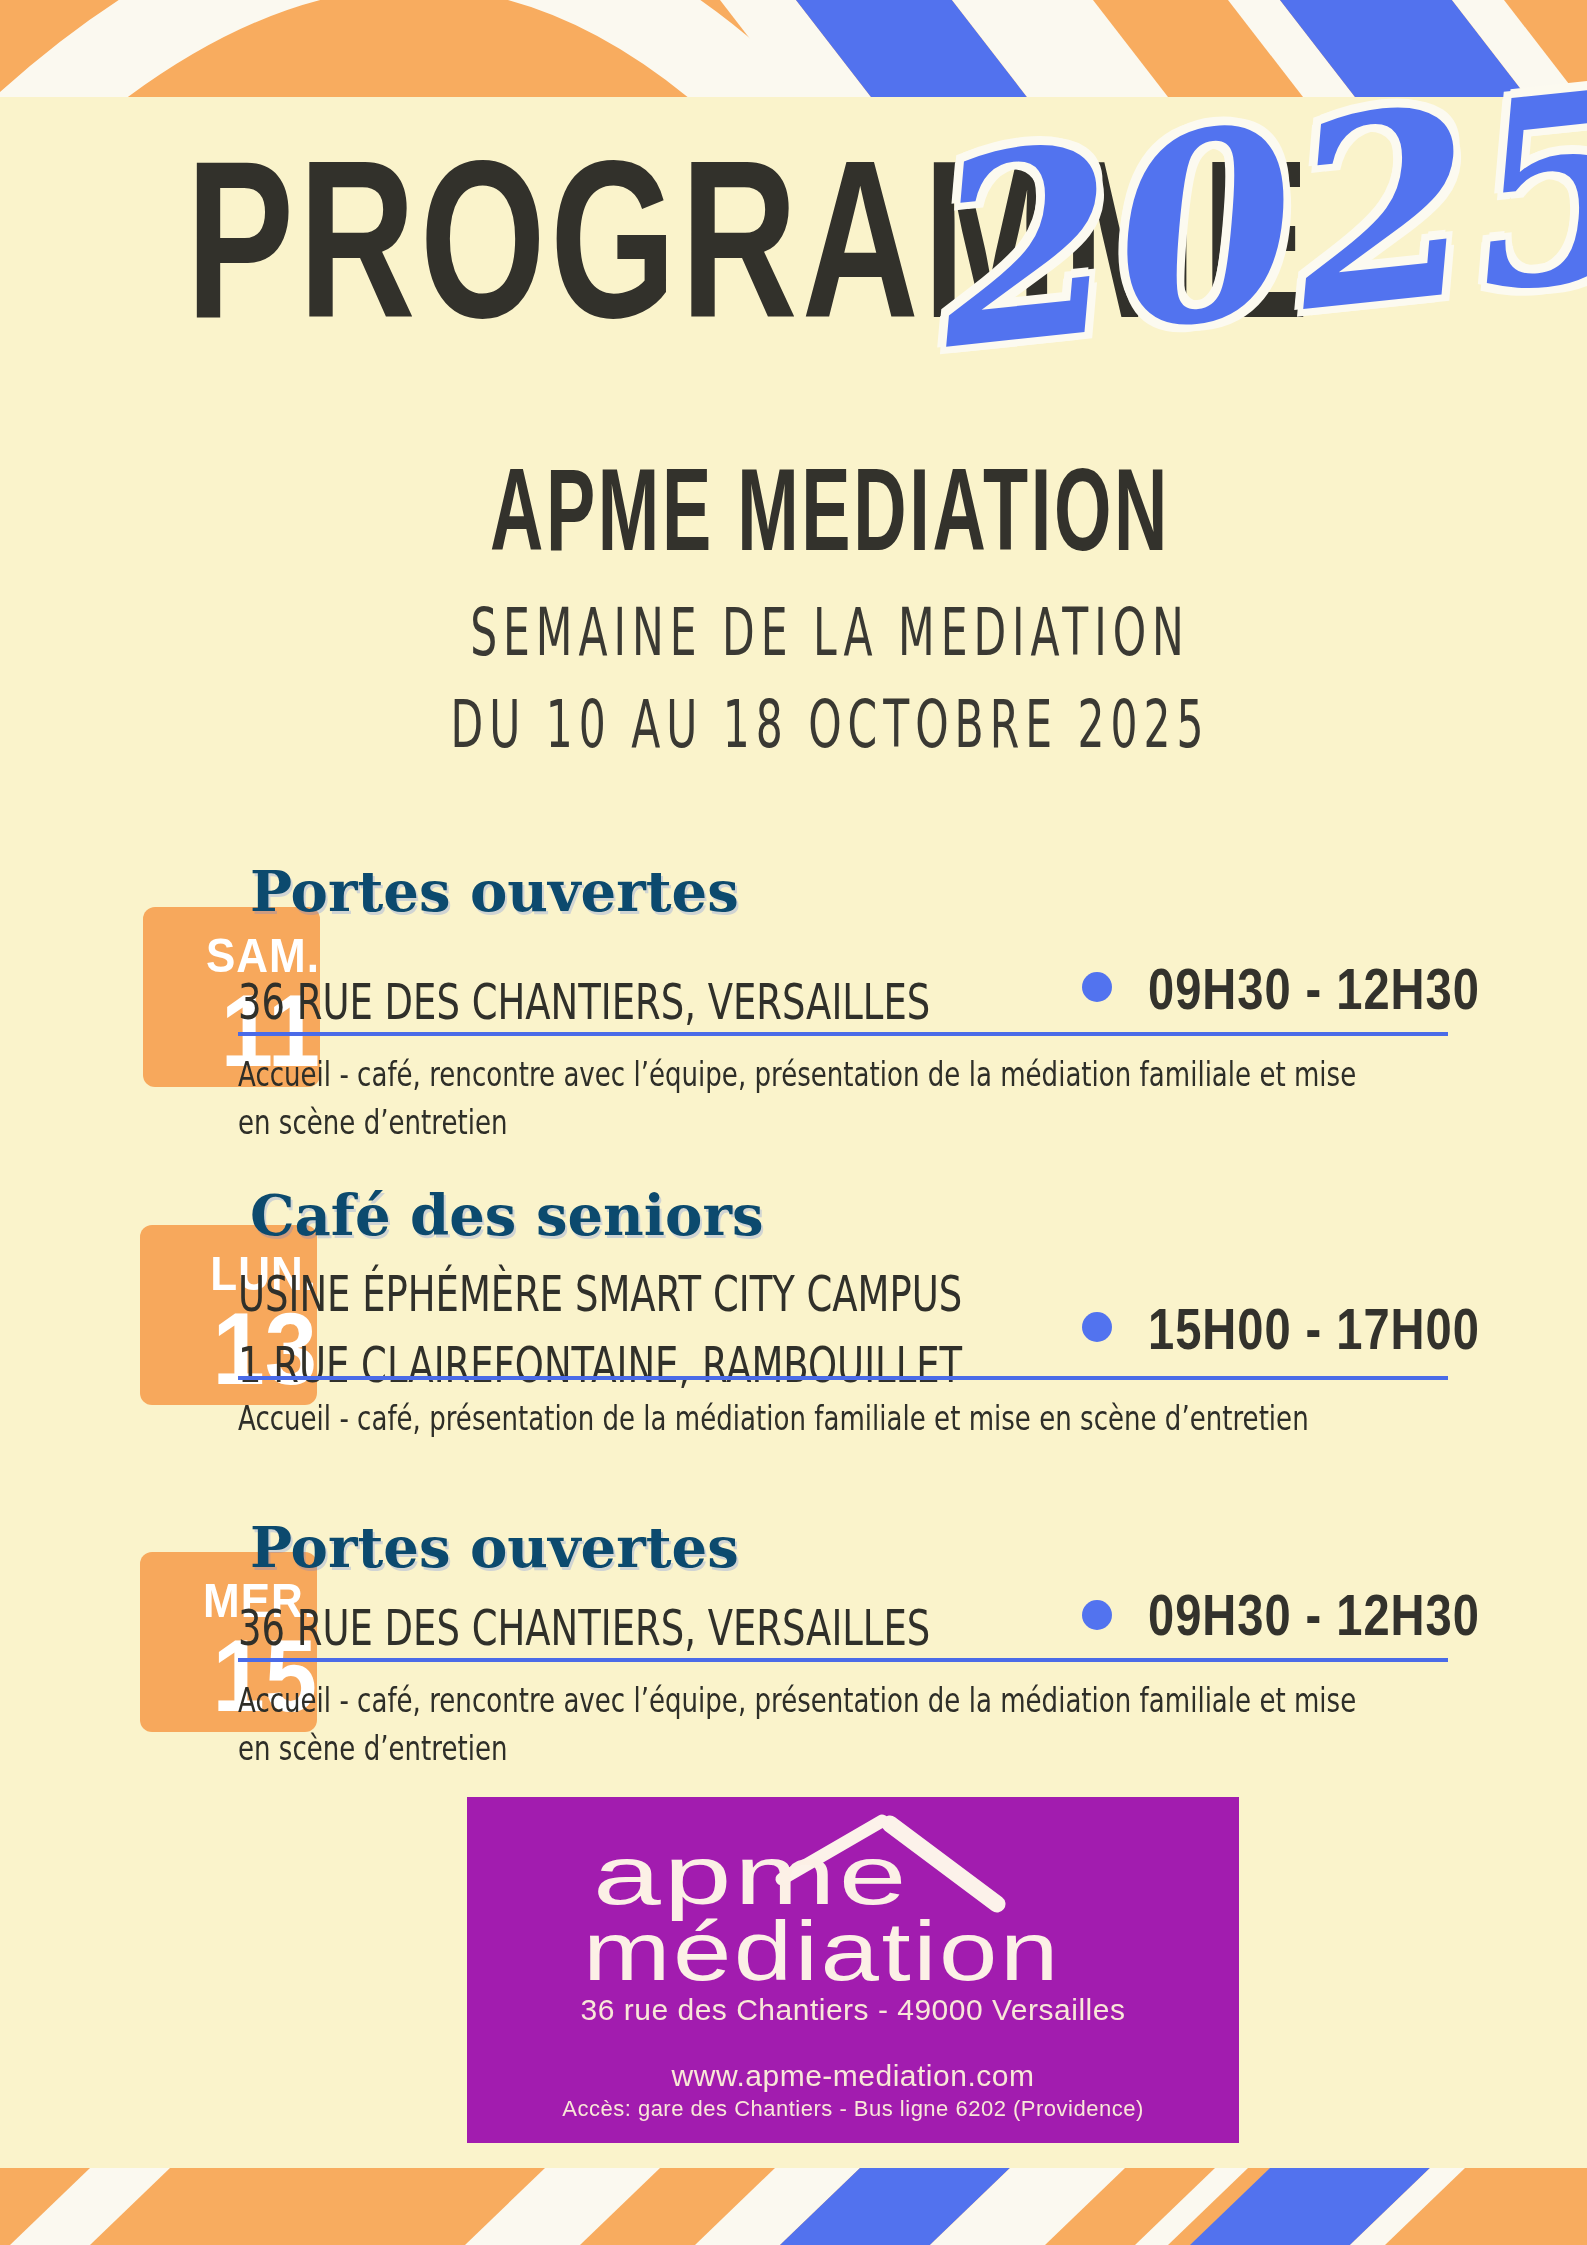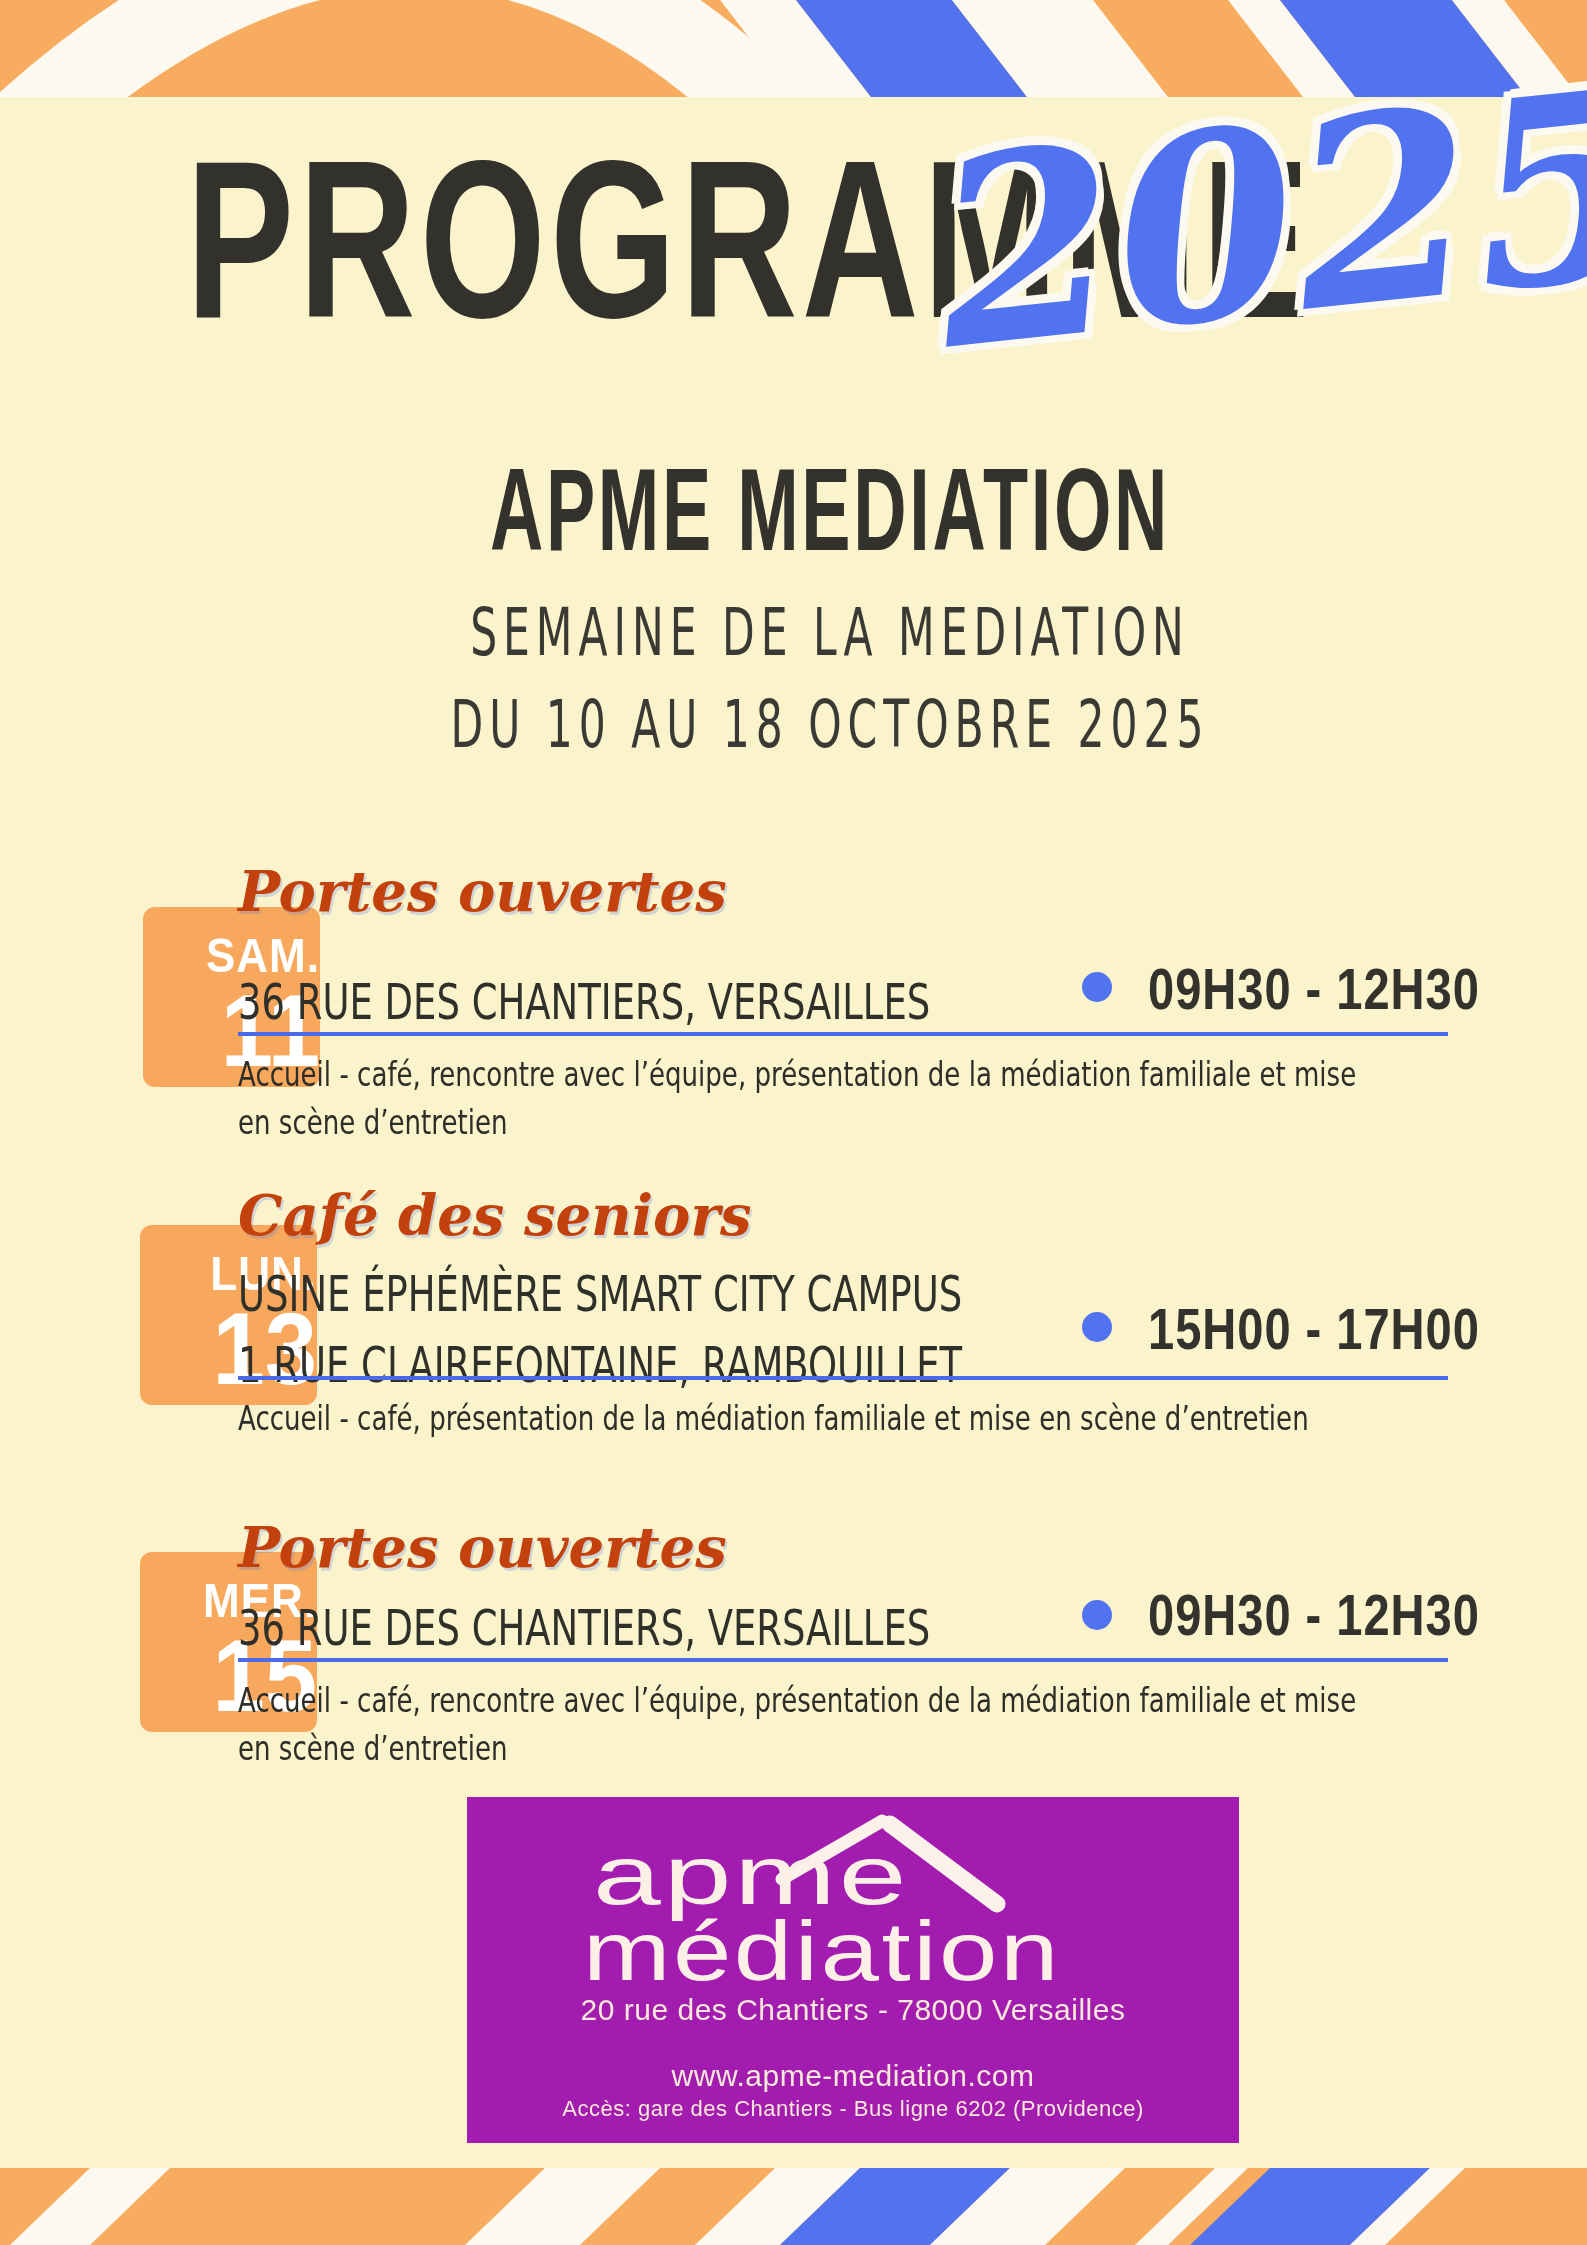--- a/index.html
+++ b/index.html
@@ -52,23 +52,23 @@
 
   .badge{
     position:absolute; left:143px; width:177px; height:180px;
     background:#F7A85C; border-radius:12px; color:#FFFFFF; text-align:right;
   }
   .e1 .badge{ top:57px; } .e2 .badge{ top:45px; left:140px;padding-left:8px;} .e3 .badge{ top:40px; left:140px;}
   .badge .day{ margin-top:24px; font-weight:bold; font-size:44px; letter-spacing:1px; line-height:1; transform:scaleY(1.1); transform-origin:50% 0;}
   .badge .num{ margin-top:6px;  font-weight:bold; font-size:94px; line-height:1; transform:scaleY(1.08); transform-origin:50% 0;}
 
   .etitle{
-    position:absolute; left:238px; white-space:nowrap;
-    font-family:"DejaVu Serif", serif; font-style:italic; font-weight:bold;
-    font-size:56px; line-height:1.2; color:#c2410c;
+    position:absolute; left:250px; white-space:nowrap;
+    font-family:"DejaVu Serif", serif; font-weight:bold;
+    font-size:56px; line-height:1.2; color:#0c4a6e;
     text-shadow:2px 3px 0 rgba(85,119,236,0.25);
   }
   .e1 .etitle{ top:8px; } .e2 .etitle{ top:2px; } .e3 .etitle{ top:2px; }
 
   .venue{ position:absolute; left:238px; white-space:nowrap;
     font-family:"DejaVu Sans", sans-serif; font-size:42px; color:#30302A;
     line-height:59px; transform:scale(0.88,1.2); transform-origin:0 0;
   }
   .e1 .venue{ top:116px; } .e2 .venue{ top:78px; } .e3 .venue{ top:80px; }
 
@@ -182,21 +182,21 @@
     </div>
   </section>
 
   <div class="logo-card">
     <svg class="roof" width="250" height="115" viewBox="0 0 250 115">
       <path d="M 20 80 L 120 22" stroke="#FCF2EA" stroke-width="13" stroke-linecap="round" fill="none"></path>
       <path d="M 128 25 L 235 105" stroke="#FCF2EA" stroke-width="17" stroke-linecap="round" fill="none"></path>
     </svg>
     <div class="lg-name n1">apme</div>
     <div class="lg-name n2">médiation</div>
-    <div class="lg-line addr">20 rue des Chantiers - 78000 Versailles</div>
+    <div class="lg-line addr">36 rue des Chantiers - 49000 Versailles</div>
     <div class="lg-line web">www.apme-mediation.com</div>
     <div class="lg-line access">Accès: gare des Chantiers - Bus ligne 6202 (Providence)</div>
   </div>
 
   <svg class="band bottom" viewBox="0 0 1587 77" preserveAspectRatio="none">
     <rect x="0" y="0" width="1587" height="77" fill="#F8AC5F"></rect>
     <polygon points="90,0 170,0 90,77 10,77" fill="#FBF9F0"></polygon>
     <polygon points="545,0 660,0 580,77 465,77" fill="#FBF9F0"></polygon>
     <polygon points="775,0 860,0 780,77 695,77" fill="#FBF9F0"></polygon>
     <polygon points="860,0 1010,0 930,77 780,77" fill="#5272EE"></polygon>

